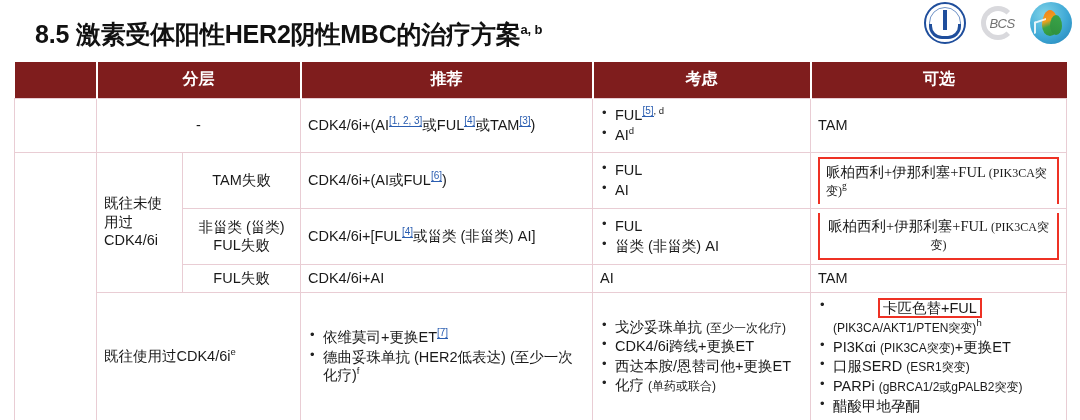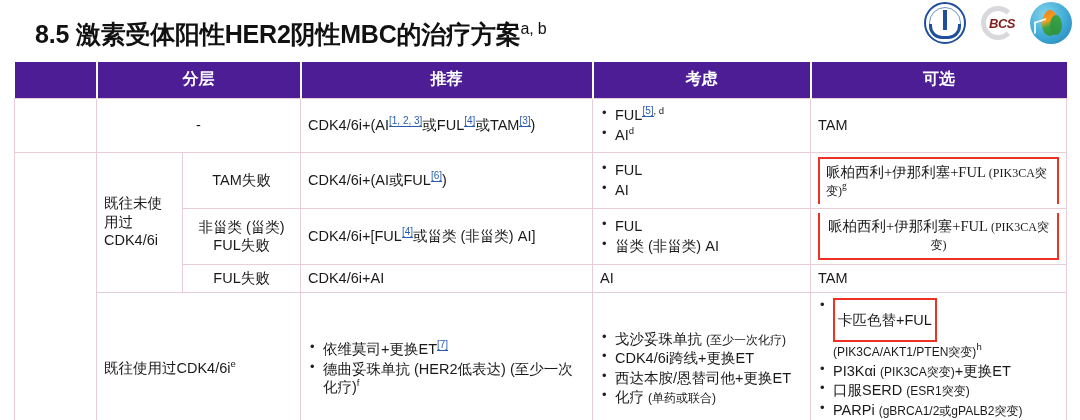--- a/index.html
+++ b/index.html
@@ -33,23 +33,23 @@
   #page-title {
     position: absolute;
     left: 35px; top: 18px;
     font-size: 25px;
     font-weight: bold;
     letter-spacing: -0.2px;
     white-space: nowrap;
     color: #111;
   }
   #page-title .sup {
-    font-size: 16px;
+    font-size: 13px;
     vertical-align: super;
-    font-weight: normal;
+    font-weight: bold;
   }
   #logo-bar {
     position: absolute;
     right: 8px; top: 2px;
     display: flex;
     align-items: center;
     gap: 8px;
   }
   .logo { position: relative; }
   .logo-csco {
@@ -87,23 +87,23 @@
     position: absolute;
     width: 34px; height: 34px;
     border-radius: 50%;
     border: 5px solid #d9d9dd;
     border-right-color: transparent;
     border-top-color: #d9d9dd;
   }
   .logo-bcs .bcs-text {
     position: relative;
     font-size: 13px;
-    font-weight: bold;
+    font-weight: normal;
     font-style: italic;
-    color: #7f1d1d;
+    color: #737373;
     letter-spacing: -0.5px;
     margin-left: 8px;
   }
   .logo-bcsco {
     width: 42px; height: 42px; border-radius: 50%;
     background: radial-gradient(circle at 35% 30%, #7fd3e8 0%, #3fa9d6 55%, #1f7fb5 100%);
     overflow: hidden;
   }
   .logo-bcsco .swirl-g {
     position: absolute; left: 12px; top: 8px;
@@ -135,21 +135,21 @@
     z-index: 1;
   }
   #guideline-table col.c-line   { width: 82px; }
   #guideline-table col.c-str1   { width: 86px; }
   #guideline-table col.c-str2   { width: 118px; }
   #guideline-table col.c-rec    { width: 292px; }
   #guideline-table col.c-con    { width: 218px; }
   #guideline-table col.c-opt    { width: 256px; }
 
   #guideline-table th {
-    background: #4c1d95;
+    background: #7f1d1d;
     color: #ffffff;
     font-size: 16px;
     font-weight: bold;
     height: 36px;
     text-align: center;
     border-right: 2px solid #ffffff;
     vertical-align: middle;
   }
   #guideline-table th.blank { border-right: 2px solid #ffffff; }
   #guideline-table th:last-child { border-right: none; }
@@ -189,23 +189,24 @@
     margin: 1px 0;
   }
   ul.bullets li::before {
     content: "\2022";
     position: absolute; left: 2px; top: -1px;
     font-size: 13px;
     color: #222;
   }
   .redbox-inline {
     border: 2px solid #ee3124;
-    padding: 12px 3px;
+    padding: 0 3px;
     display: inline-block;
     line-height: 1.15;
+    margin-left: 45px;
   }
   td.opt-boxed { padding: 0; font-family: Liberation Serif, serif; }
   td.opt-boxed .inner { padding: 4px 6px; }
 </style>
 </head>
 <body>
 
 <div id="watermark">CSCO BCS</div>
 
 <div id="slide-header">

